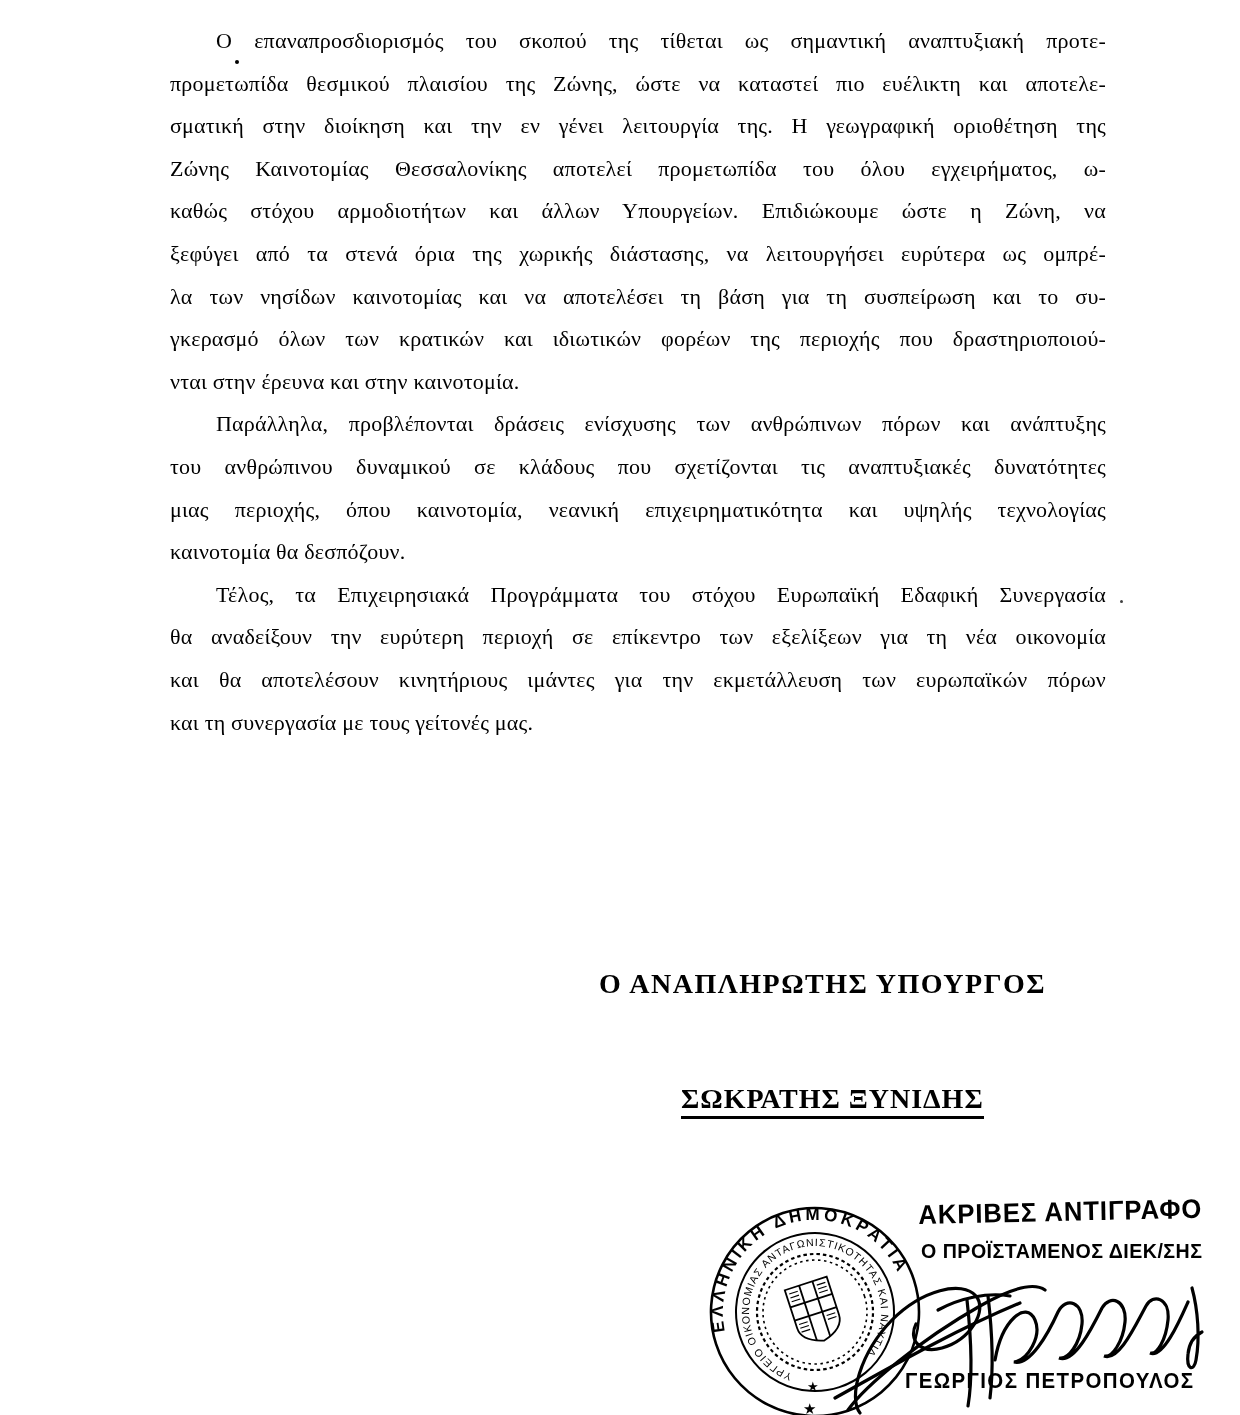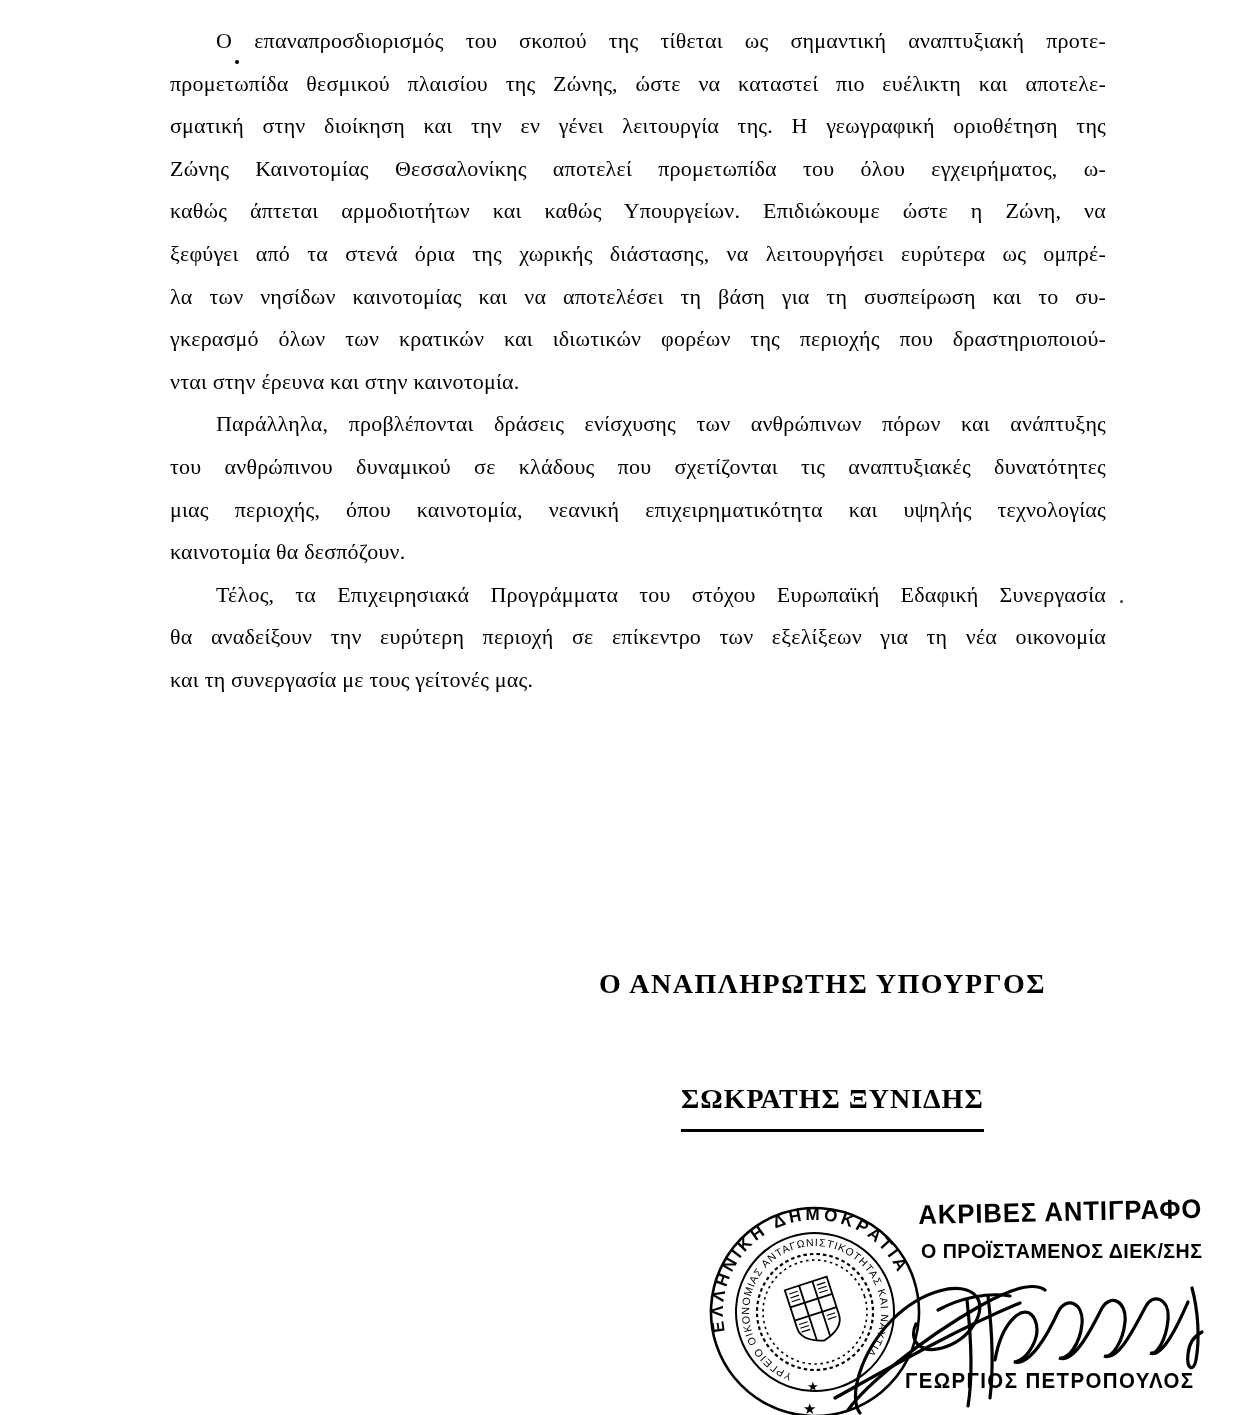--- a/index.html
+++ b/index.html
@@ -31,21 +31,21 @@
   .line.last{ text-align-last:left; white-space:normal; }
   
   .sig-title{
     position:absolute; left:599px; top:968px;
     font-size:28px; font-weight:bold; letter-spacing:1.5px;
     white-space:nowrap;
   }
   .sig-name{
     position:absolute; left:681px; top:1083px;
     font-size:28px; font-weight:bold; letter-spacing:1px;
-    border-bottom:3px solid #000; padding-bottom:14px;
+    border-bottom:3px solid #000; padding-bottom:1px;
     white-space:nowrap;
     font-family:Liberation Serif, serif;
   }
   
   .cert1{
     position:absolute; left:918px; top:1200px;
     font-family:"Liberation Sans", sans-serif;
     font-size:27px; font-weight:bold; letter-spacing:1px;
     transform:scaleX(0.95) rotate(-1.2deg); transform-origin:left top;
     white-space:nowrap;
@@ -73,31 +73,32 @@
   .dot.a2{ left:1120px; top:600px; width:3px; height:3px; opacity:.75; }
 </style>
 </head>
 <body>
 
 <div class="text-block">
   <div class="line indent">Ο επαναπροσδιορισμός του σκοπού της τίθεται ως σημαντική αναπτυξιακή προτε-</div>
   <div class="line">προμετωπίδα θεσμικού πλαισίου της Ζώνης, ώστε να καταστεί πιο ευέλικτη και αποτελε-</div>
   <div class="line">σματική στην διοίκηση και την εν γένει λειτουργία της. Η γεωγραφική οριοθέτηση της</div>
   <div class="line">Ζώνης Καινοτομίας Θεσσαλονίκης αποτελεί προμετωπίδα του όλου εγχειρήματος, ω-</div>
-  <div class="line">καθώς άπτεται  αρμοδιοτήτων και καθώς Υπουργείων. Επιδιώκουμε ώστε η Ζώνη, να</div>
+  <div class="line">καθώς στόχου  αρμοδιοτήτων και άλλων Υπουργείων. Επιδιώκουμε ώστε η Ζώνη, να</div>
   <div class="line">ξεφύγει από τα στενά όρια της χωρικής διάστασης, να λειτουργήσει ευρύτερα ως ομπρέ-</div>
   <div class="line">λα των νησίδων καινοτομίας και να αποτελέσει τη βάση για τη συσπείρωση και το συ-</div>
   <div class="line">γκερασμό όλων των κρατικών και ιδιωτικών φορέων της περιοχής που δραστηριοποιού-</div>
   <div class="line last">νται στην έρευνα και στην καινοτομία.</div>
   <div class="line indent">Παράλληλα, προβλέπονται δράσεις ενίσχυσης των ανθρώπινων πόρων και ανάπτυξης</div>
   <div class="line">του ανθρώπινου δυναμικού σε κλάδους που σχετίζονται τις αναπτυξιακές δυνατότητες</div>
   <div class="line">μιας περιοχής, όπου καινοτομία, νεανική επιχειρηματικότητα και υψηλής τεχνολογίας</div>
   <div class="line last">καινοτομία θα δεσπόζουν.</div>
   <div class="line indent">Τέλος, τα Επιχειρησιακά Προγράμματα του στόχου Ευρωπαϊκή Εδαφική Συνεργασία</div>
   <div class="line">θα αναδείξουν την ευρύτερη περιοχή σε επίκεντρο των εξελίξεων για τη νέα οικονομία</div>
+  <div class="line">και θα αποτελέσουν κινητήριους ιμάντες για την εκμετάλλευση των ευρωπαϊκών πόρων</div>
   <div class="line last">και τη συνεργασία με τους γείτονές μας.</div>
 </div>
 
 <div class="sig-title">Ο ΑΝΑΠΛΗΡΩΤΗΣ ΥΠΟΥΡΓΟΣ</div>
 <div class="sig-name">ΣΩΚΡΑΤΗΣ ΞΥΝΙΔΗΣ</div>
 
 <svg class="seal" viewBox="0 0 236 219" aria-hidden="true">
   <defs>
     <path id="outerArc" d="M 28.6,147.5 A 92,92 0 1 1 201.4,147.5" fill="none"></path>
     <path id="innerArc" d="M 77.1,170.1 A 66,66 0 1 1 152.9,170.1" fill="none"></path>

